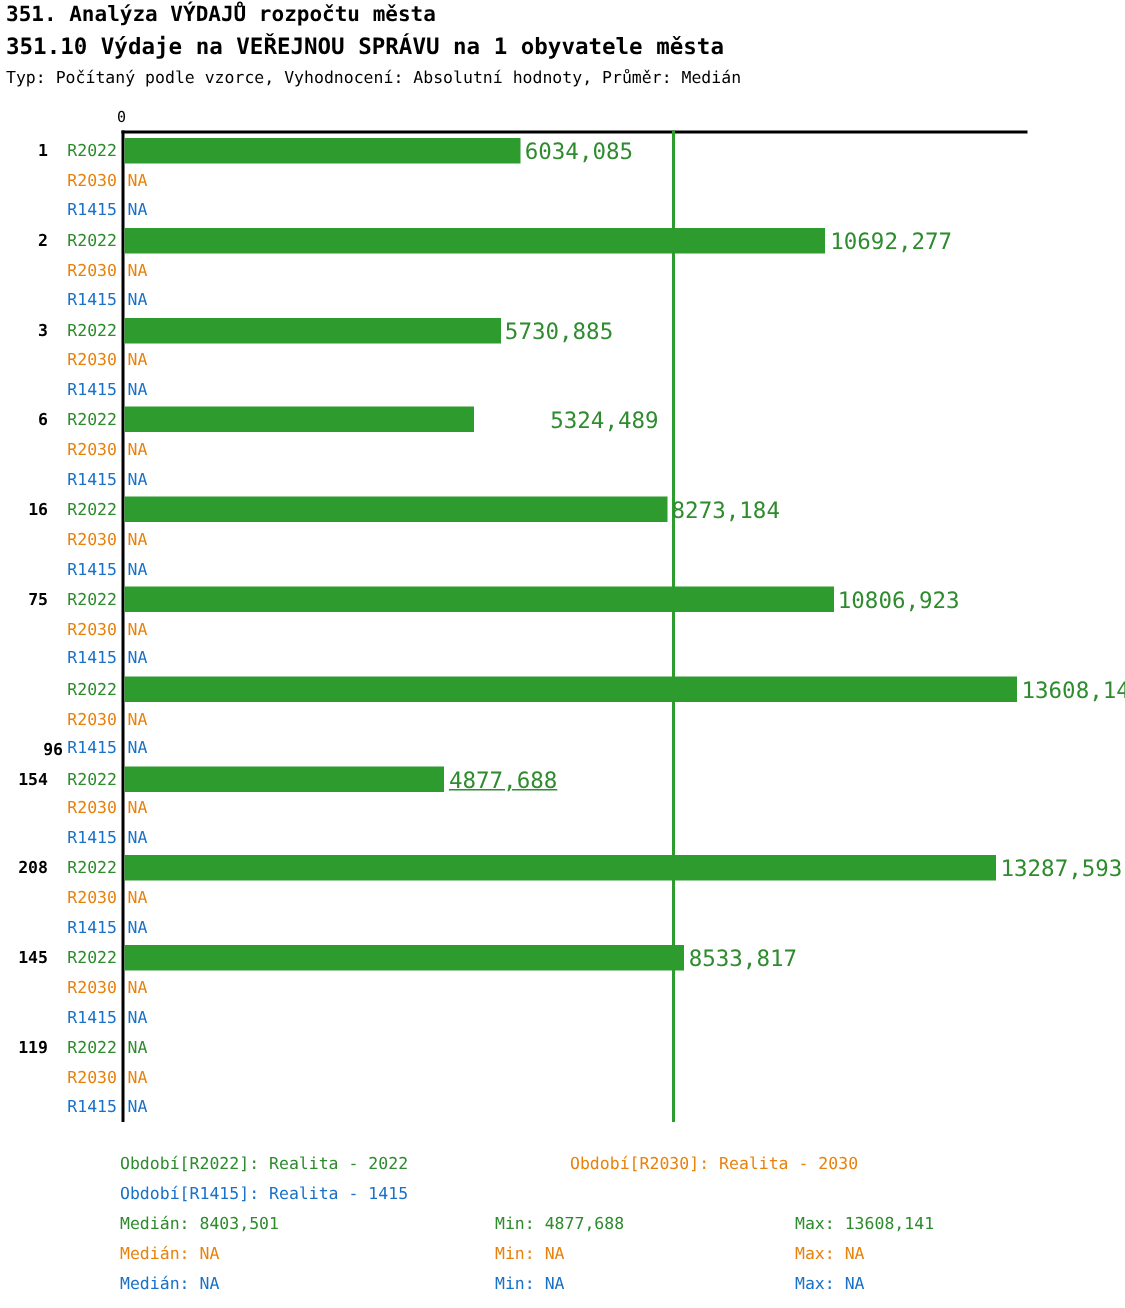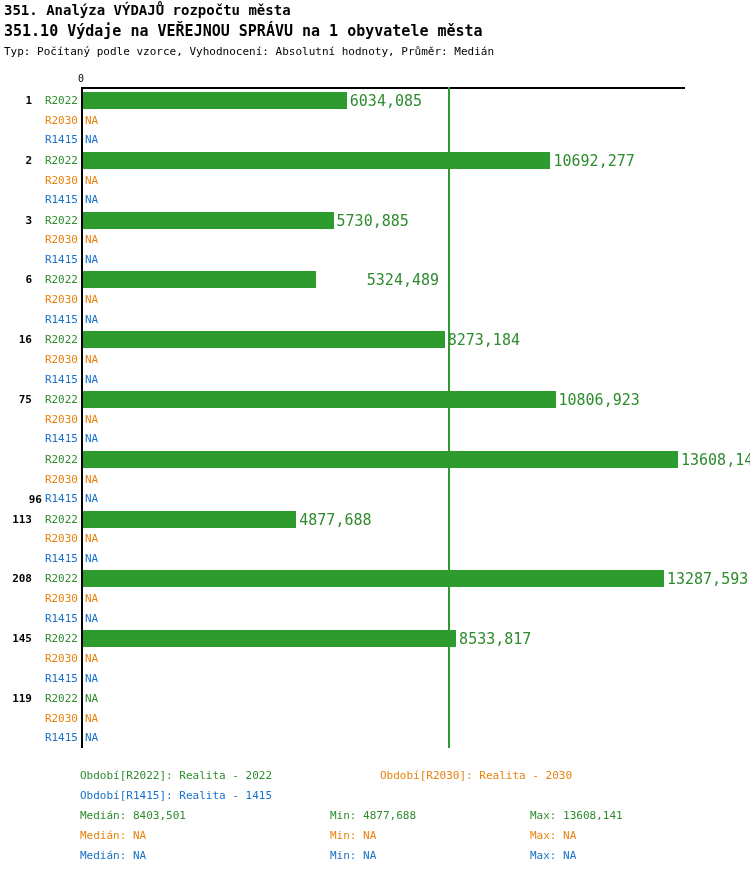--- a/index.html
+++ b/index.html
@@ -186,24 +186,24 @@
     <div class="series-label" style="left: 38px; width: 40px; top: 433.4px; color: rgb(26, 113, 200);">R1415</div>
     <div class="na-value" style="left: 85px; top: 433.4px; color: rgb(26, 113, 200);">NA</div>
     <div class="grp-label" style="left: 10px; width: 32px; top: 453.8px; margin-top: 40px;">96</div>
     <div class="series-label" style="left: 38px; width: 40px; top: 453.8px; color: rgb(46, 139, 46);">R2022</div>
     <div class="bar" style="left: 83px; top: 450.8px; width: 594.989px; height: 17px; background: rgb(46, 155, 46);"></div>
     <div class="bar-value" style="left: 680.989px; top: 453.8px; color: rgb(46, 139, 46);">13608,141</div>
     <div class="series-label" style="left: 38px; width: 40px; top: 473.5px; color: rgb(232, 130, 14);">R2030</div>
     <div class="na-value" style="left: 85px; top: 473.5px; color: rgb(232, 130, 14);">NA</div>
     <div class="series-label" style="left: 38px; width: 40px; top: 493.2px; color: rgb(26, 113, 200);">R1415</div>
     <div class="na-value" style="left: 85px; top: 493.2px; color: rgb(26, 113, 200);">NA</div>
-    <div class="grp-label" style="left: 0px; width: 32px; top: 513.6px;">113</div>
+    <div class="grp-label" style="left: 0px; width: 32px; top: 513.6px;">154</div>
     <div class="series-label" style="left: 38px; width: 40px; top: 513.6px; color: rgb(46, 139, 46);">R2022</div>
     <div class="bar" style="left: 83px; top: 510.6px; width: 213.267px; height: 17px; background: rgb(46, 155, 46);"></div>
-    <div class="bar-value" style="left: 299.267px; top: 513.6px; color: rgb(46, 139, 46);">4877,688</div>
+    <div class="bar-value" style="left: 299.267px; top: 513.6px; color: rgb(46, 139, 46); text-decoration: underline;">4877,688</div>
     <div class="series-label" style="left: 38px; width: 40px; top: 533.3px; color: rgb(232, 130, 14);">R2030</div>
     <div class="na-value" style="left: 85px; top: 533.3px; color: rgb(232, 130, 14);">NA</div>
     <div class="series-label" style="left: 38px; width: 40px; top: 553px; color: rgb(26, 113, 200);">R1415</div>
     <div class="na-value" style="left: 85px; top: 553px; color: rgb(26, 113, 200);">NA</div>
     <div class="grp-label" style="left: 0px; width: 32px; top: 573.4px;">208</div>
     <div class="series-label" style="left: 38px; width: 40px; top: 573.4px; color: rgb(46, 139, 46);">R2022</div>
     <div class="bar" style="left: 83px; top: 570.4px; width: 580.973px; height: 17px; background: rgb(46, 155, 46);"></div>
     <div class="bar-value" style="left: 666.973px; top: 573.4px; color: rgb(46, 139, 46);">13287,593</div>
     <div class="series-label" style="left: 38px; width: 40px; top: 593.1px; color: rgb(232, 130, 14);">R2030</div>
     <div class="na-value" style="left: 85px; top: 593.1px; color: rgb(232, 130, 14);">NA</div>

